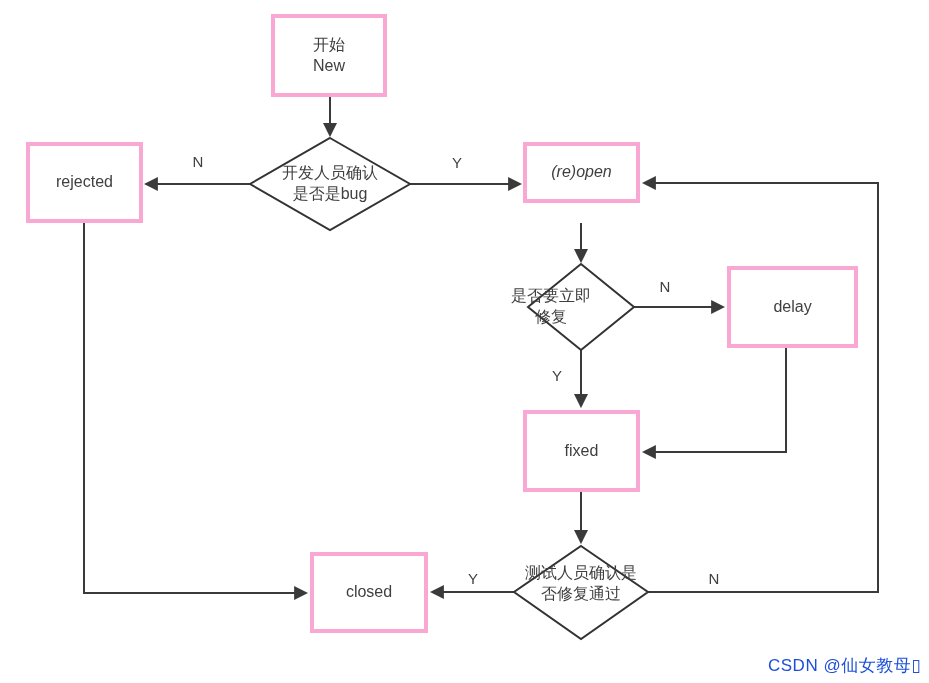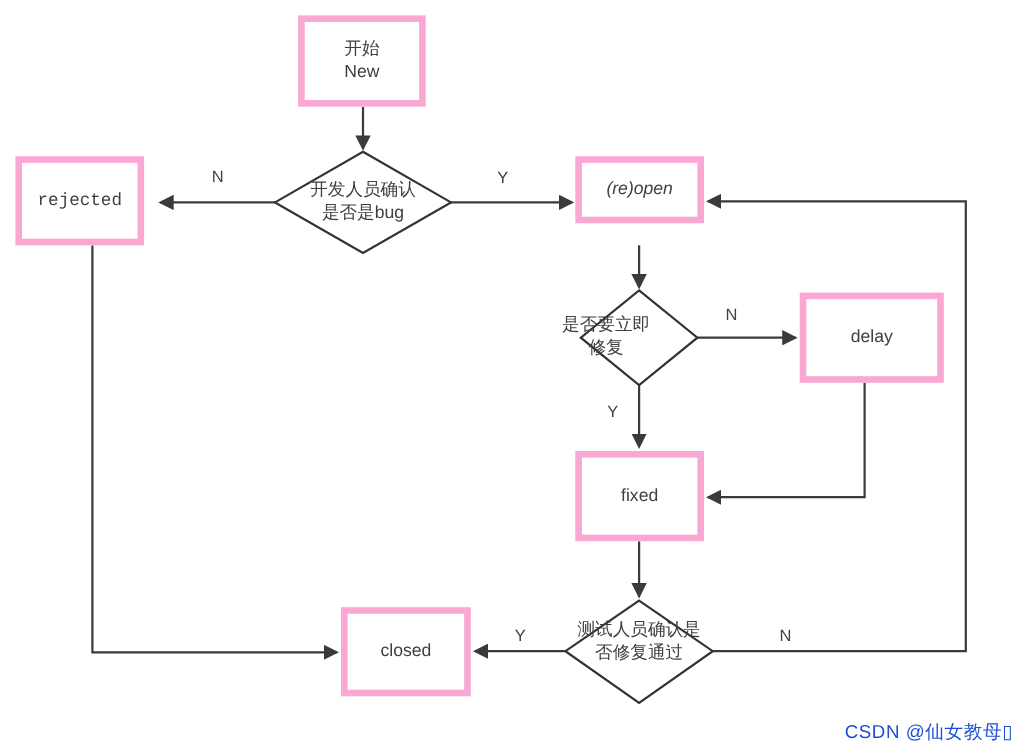--- a/index.html
+++ b/index.html
@@ -9,21 +9,21 @@
     width: 929px;
     height: 683px;
     background: #ffffff;
     overflow: hidden;
   }
   svg.wires { position: absolute; left: 0; top: 0; }
   .node {
     position: absolute;
     box-sizing: border-box;
     background: #ffffff;
-    border: 6px solid #f9a8d4;
+    border: 4px solid #f9a8d4;
     display: flex;
     align-items: center;
     justify-content: center;
     text-align: center;
     font-size: 16px;
     color: #3f3f3f;
     white-space: pre-line;
     line-height: 1.3;
   }
   .dlabel {
@@ -77,21 +77,21 @@
     <polyline points="648,592 878,592 878,183 644,183" fill="none" stroke="#3a3a3a" stroke-width="2" marker-end="url(#arrow)"></polyline>
     <polyline points="84,223 84,593 306,593" fill="none" stroke="#3a3a3a" stroke-width="2" marker-end="url(#arrow)"></polyline>
 
     <polygon points="330,138 410,184 330,230 250,184" fill="#ffffff" stroke="#333333" stroke-width="2"></polygon>
     <polygon points="581,264 634,307 581,350 528,307" fill="#ffffff" stroke="#333333" stroke-width="2"></polygon>
     <polygon points="581,546 648,592 581,639 514,592" fill="#ffffff" stroke="#333333" stroke-width="2"></polygon>
   </svg>
 
   <div class="node" style="left:271px; top:14px; width:116px; height:83px;">开始
 New</div>
-  <div class="node" style="left:14px; top:142px; width:117px; height:81px;font-family:Liberation Mono, monospace;">rejected</div>
+  <div class="node" style="left:26px; top:142px; width:117px; height:81px;">rejected</div>
   <div class="node" style="left:523px; top:142px; width:117px; height:61px;font-style:italic;">(re)open</div>
   <div class="node" style="left:727px; top:266px; width:131px; height:82px;">delay</div>
   <div class="node" style="left:523px; top:410px; width:117px; height:82px;">fixed</div>
   <div class="node" style="left:310px; top:552px; width:118px; height:81px;">closed</div>
 
   <div class="dlabel" style="left:330px; top:184px;">开发人员确认
 是否是bug</div>
   <div class="dlabel" style="left:551px; top:307px;">是否要立即
 修复</div>
   <div class="dlabel" style="left:581px; top:584px;">测试人员确认是

